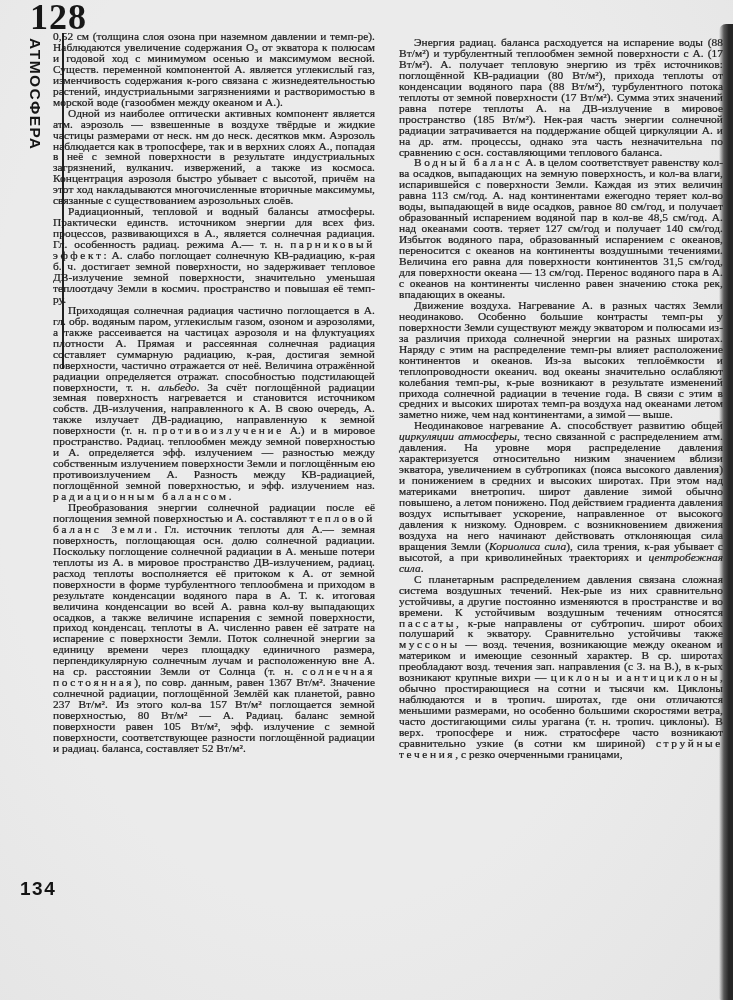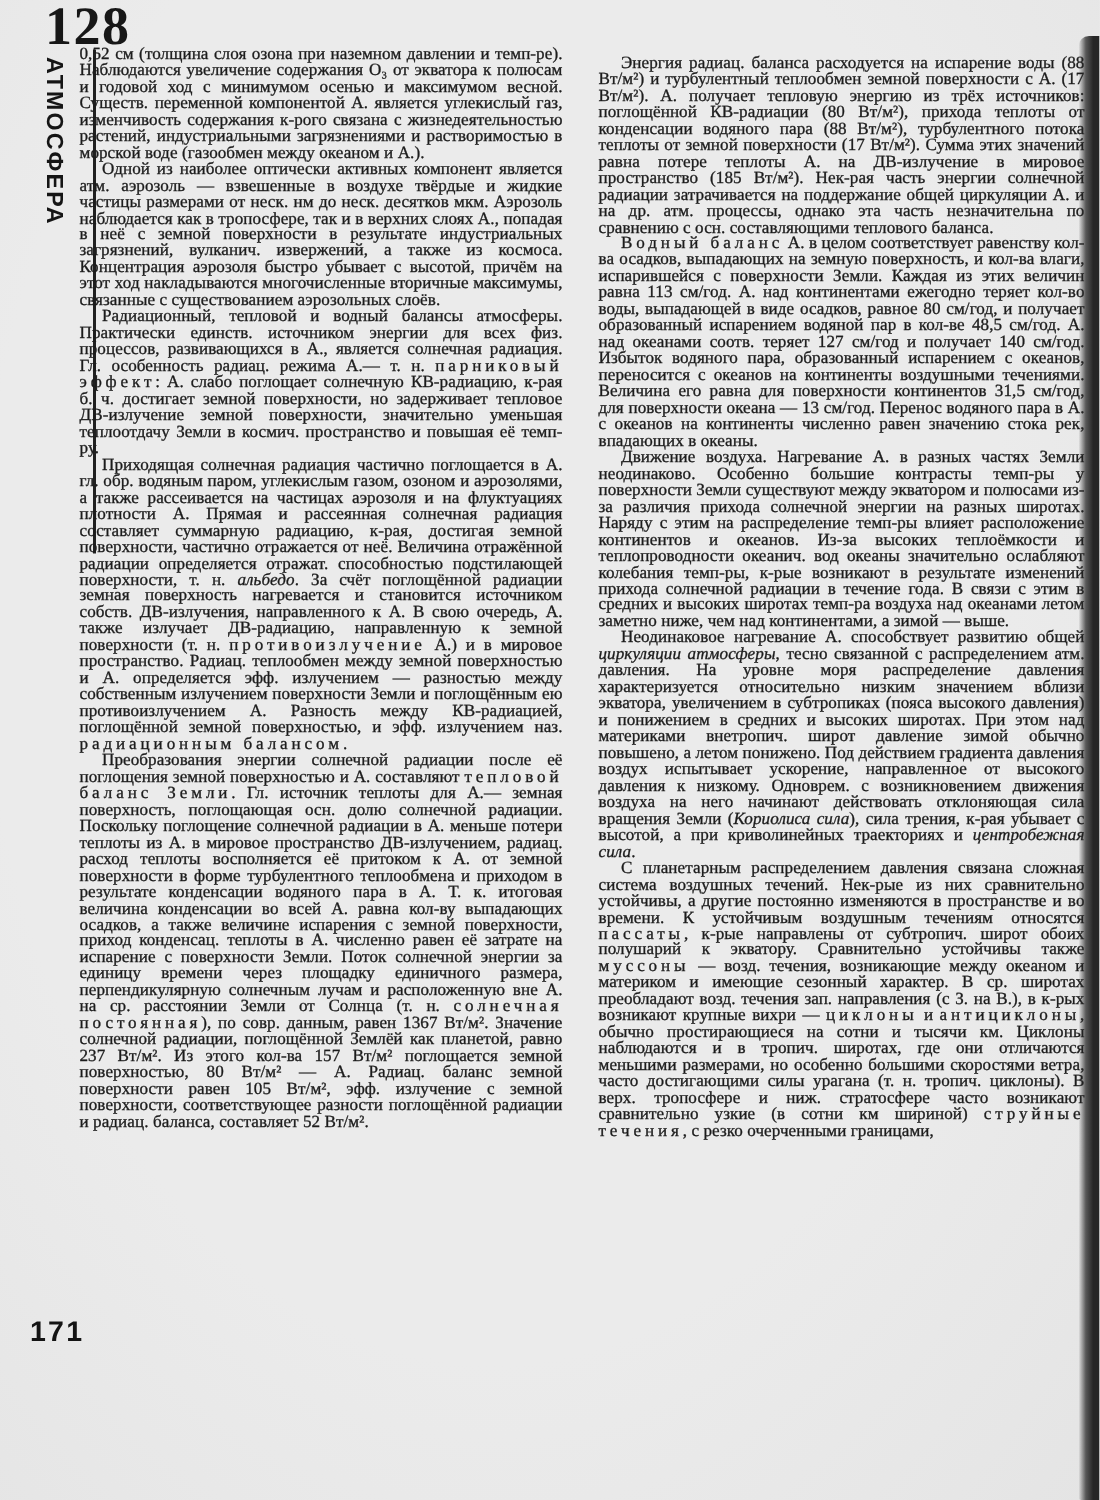--- a/index.html
+++ b/index.html
@@ -71,17 +71,17 @@
   </div>
 
   <div class="col col2">
     <p><span>Энергия радиац. баланса расходуется на испарение воды (88 Вт/м²) и турбулентный теплообмен земной поверхности с А. (17 Вт/м²). А. получает тепловую энергию из трёх источников: поглощённой КВ-радиации (80 Вт/м²), прихода теплоты от конденсации водяного пара (88 Вт/м²), турбулентного потока теплоты от земной поверхности (17 Вт/м²). Сумма этих значений равна потере теплоты А. на ДВ-излучение в мировое пространство (185 Вт/м²). Нек-рая часть энергии солнечной радиации затрачивается на поддержание общей циркуляции А. и на др. атм. процессы, однако эта часть незначительна по сравнению с осн. составляющими теплового баланса.</span></p>
     <p><span class="sp">Водный баланс</span><span> А. в целом соответствует равенству кол-ва осадков, выпадающих на земную поверхность, и кол-ва влаги, испарившейся с поверхности Земли. Каждая из этих величин равна 113 см/год. А. над континентами ежегодно теряет кол-во воды, выпадающей в виде осадков, равное 80 см/год, и получает образованный испарением водяной пар в кол-ве 48,5 см/год. А. над океанами соотв. теряет 127 см/год и получает 140 см/год. Избыток водяного пара, образованный испарением с океанов, переносится с океанов на континенты воздушными течениями. Величина его равна для поверхности континентов 31,5 см/год, для поверхности океана — 13 см/год. Перенос водяного пара в А. с океанов на континенты численно равен значению стока рек, впадающих в океаны.</span></p>
     <p><b>Движение воздуха.</b><span> Нагревание А. в разных частях Земли неодинаково. Особенно большие контрасты темп-ры у поверхности Земли существуют между экватором и полюсами из-за различия прихода солнечной энергии на разных широтах. Наряду с этим на распределение темп-ры влияет расположение континентов и океанов. Из-за высоких теплоёмкости и теплопроводности океанич. вод океаны значительно ослабляют колебания темп-ры, к-рые возникают в результате изменений прихода солнечной радиации в течение года. В связи с этим в средних и высоких широтах темп-ра воздуха над океанами летом заметно ниже, чем над континентами, а зимой — выше.</span></p>
     <p><span>Неодинаковое нагревание А. способствует развитию общей </span><i>циркуляции атмосферы</i><span>, тесно связанной с распределением атм. давления. На уровне моря распределение давления характеризуется относительно низким значением вблизи экватора, увеличением в субтропиках (пояса высокого давления) и понижением в средних и высоких широтах. При этом над материками внетропич. широт давление зимой обычно повышено, а летом понижено. Под действием градиента давления воздух испытывает ускорение, направленное от высокого давления к низкому. Одноврем. с возникновением движения воздуха на него начинают действовать отклоняющая сила вращения Земли (</span><i>Кориолиса сила</i><span>), сила трения, к-рая убывает с высотой, а при криволинейных траекториях и </span><i>центробежная сила</i><span>.</span></p>
     <p><span>С планетарным распределением давления связана сложная система воздушных течений. Нек-рые из них сравнительно устойчивы, а другие постоянно изменяются в пространстве и во времени. К устойчивым воздушным течениям относятся </span><span class="sp">пассаты</span><span>, к-рые направлены от субтропич. широт обоих полушарий к экватору. Сравнительно устойчивы также </span><span class="sp">муссоны</span><span> — возд. течения, возникающие между океаном и материком и имеющие сезонный характер. В ср. широтах преобладают возд. течения зап. направления (с З. на В.), в к-рых возникают крупные вихри — </span><span class="sp">циклоны</span><span> и </span><span class="sp">антициклоны</span><span>, обычно простирающиеся на сотни и тысячи км. Циклоны наблюдаются и в тропич. широтах, где они отличаются меньшими размерами, но особенно большими скоростями ветра, часто достигающими силы урагана (т. н. тропич. циклоны). В верх. тропосфере и ниж. стратосфере часто возникают сравнительно узкие (в сотни км шириной) </span><span class="sp">струйные течения</span><span>, с резко очерченными границами,</span></p>
   </div>
 
-  <div class="bottomno">171</div>
+  <div class="bottomno">134</div>
 
   <div class="edge"></div>
 
 </div>
 
 </body></html>

